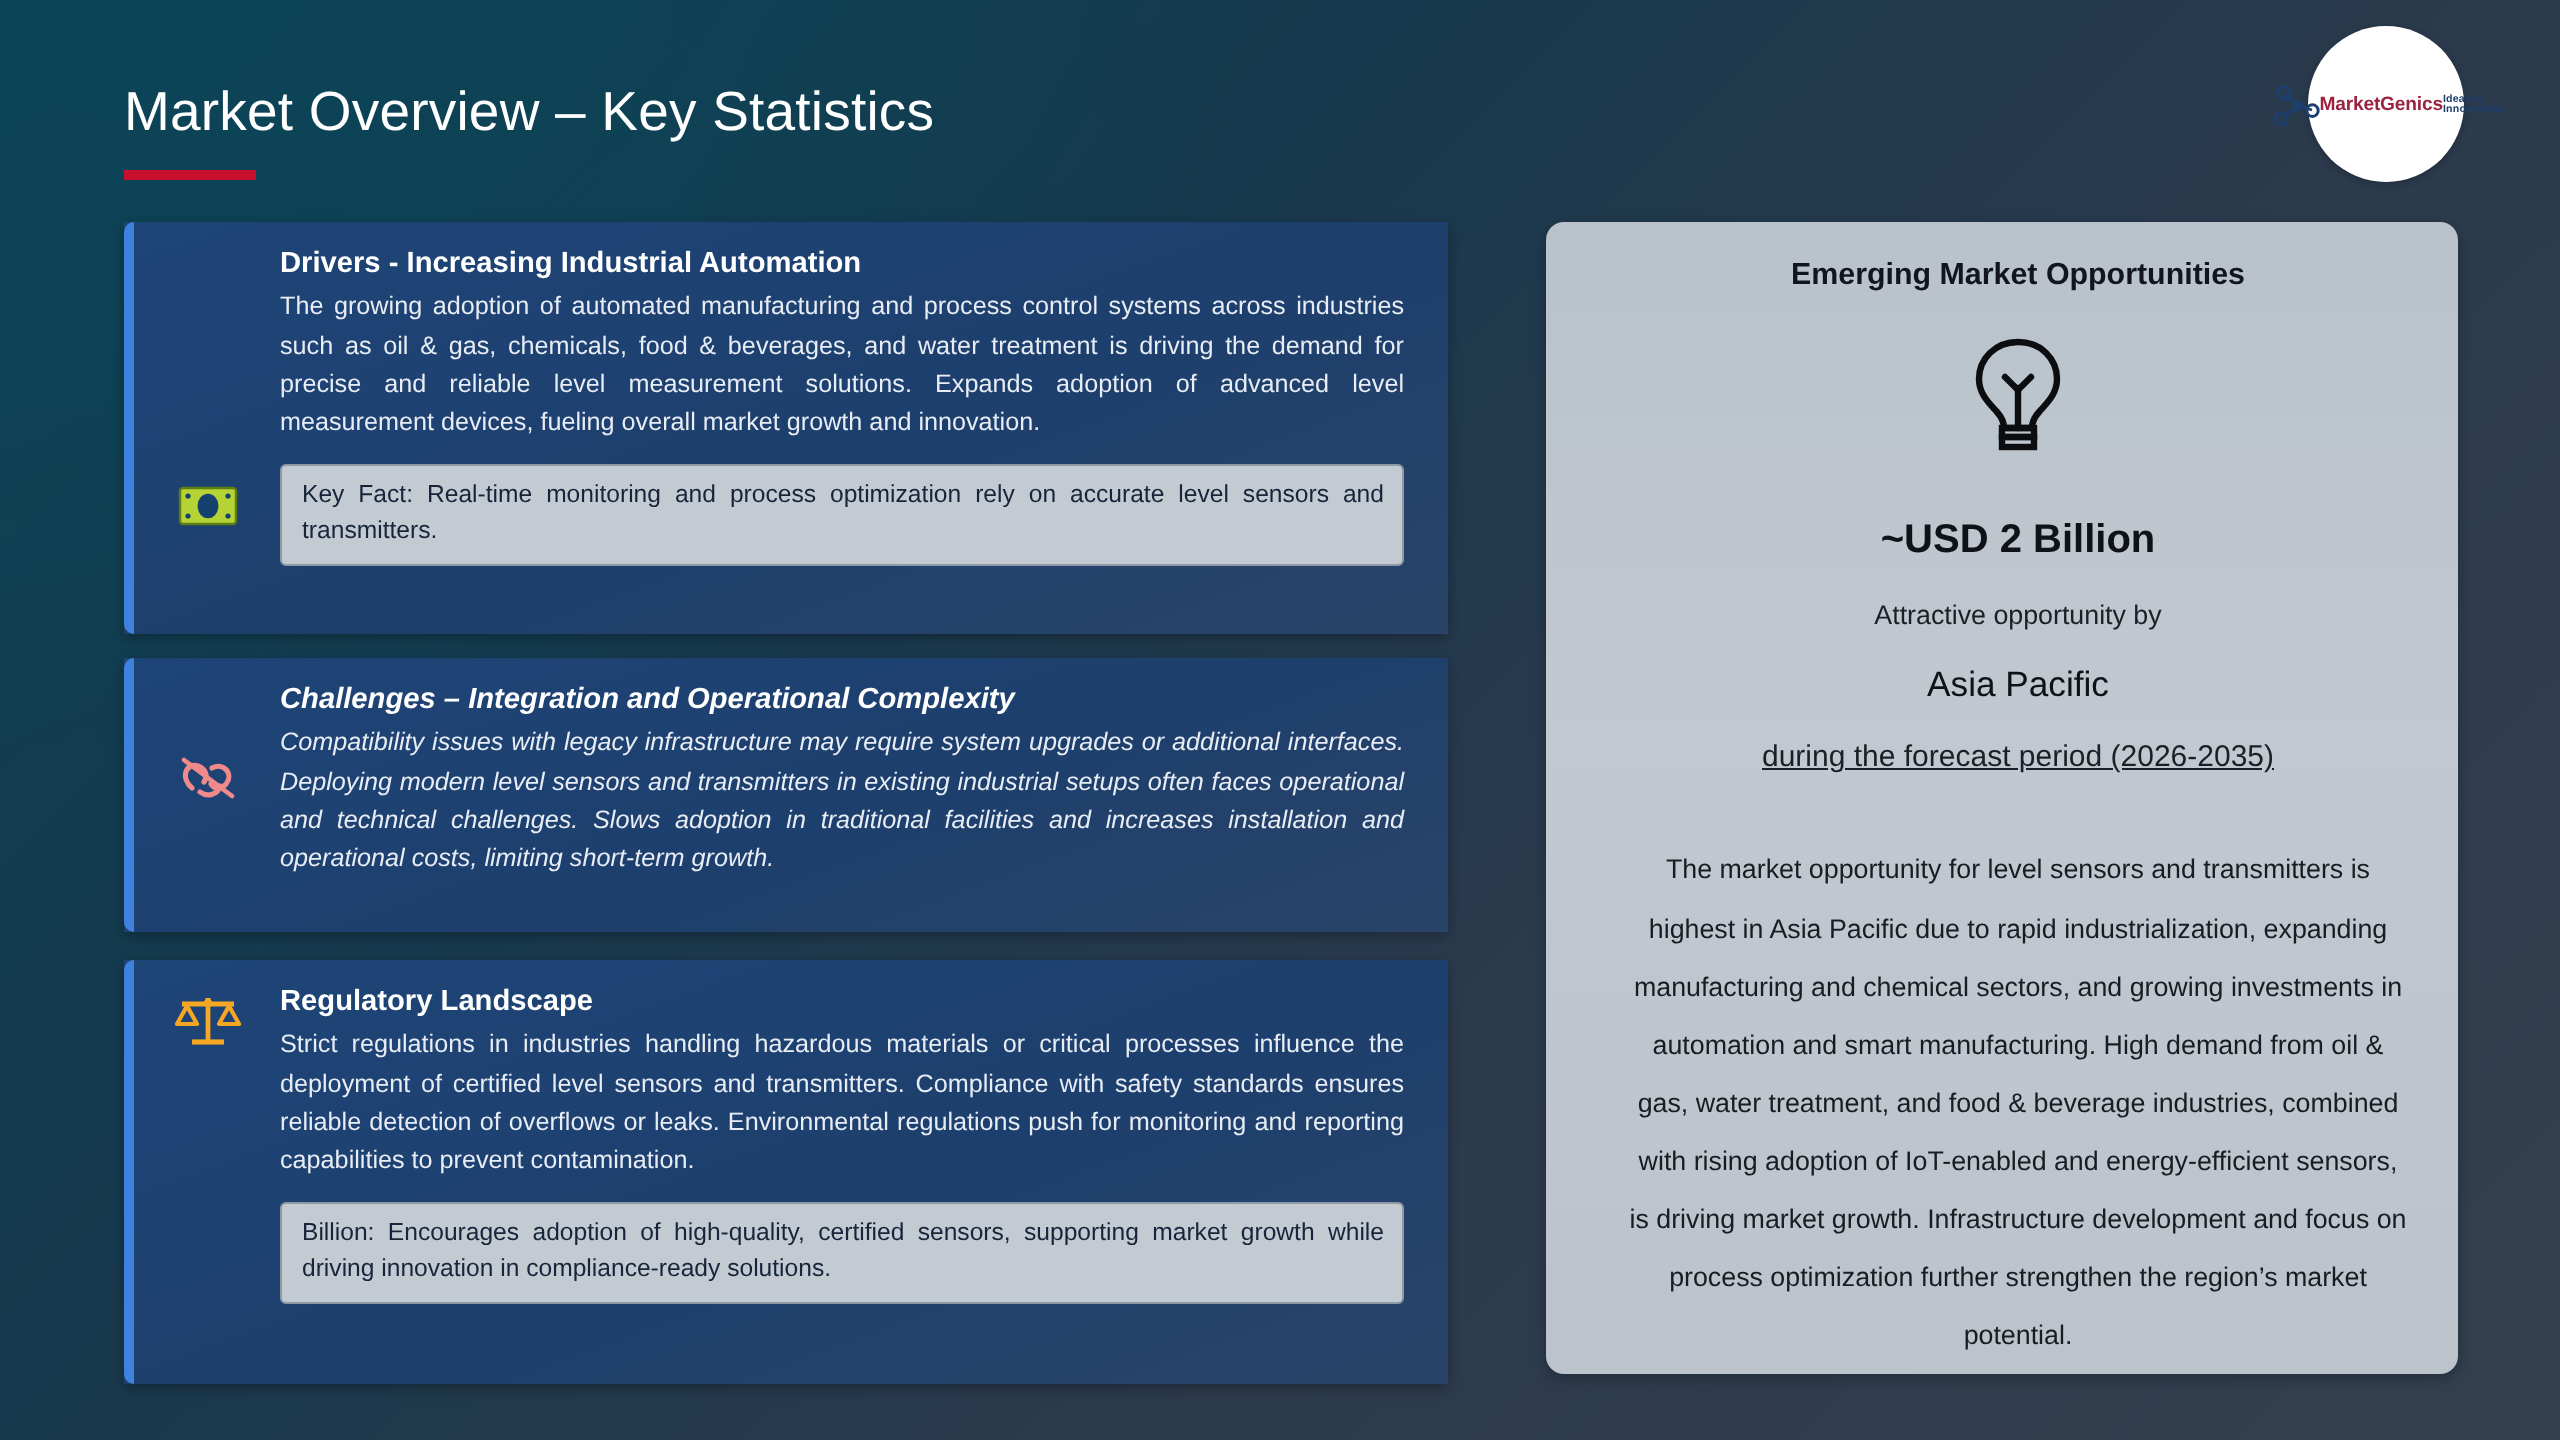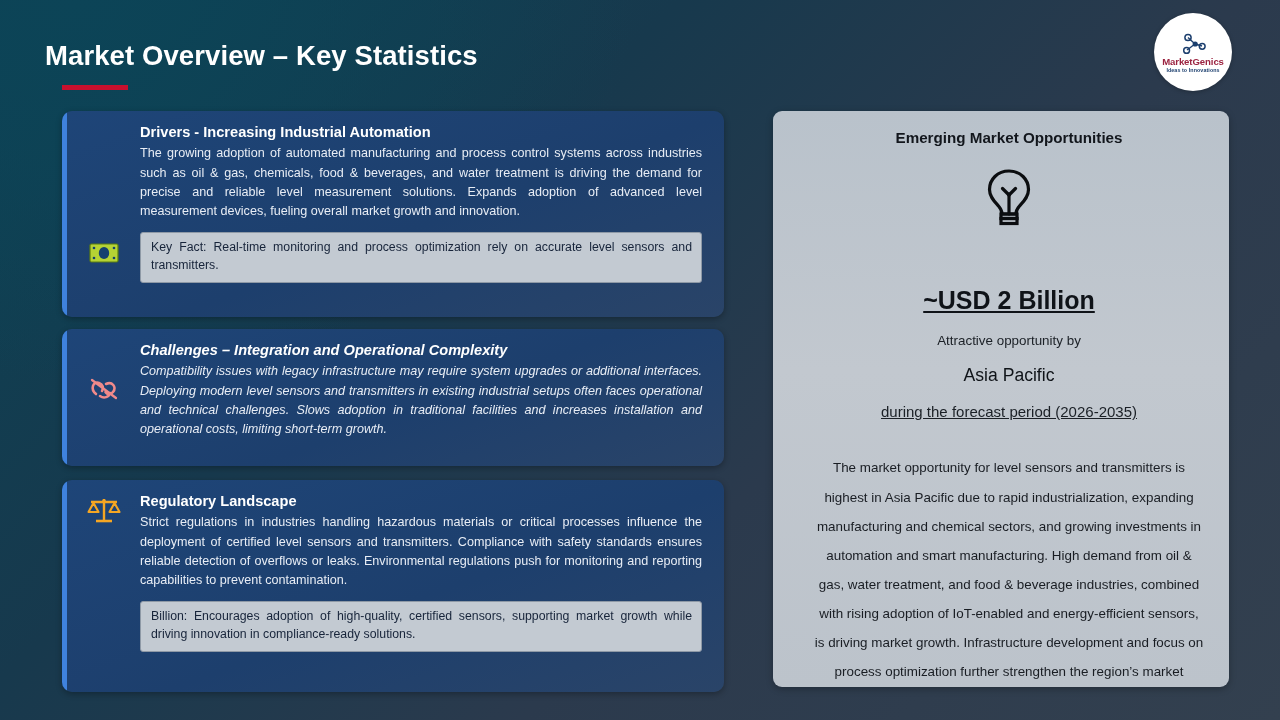--- a/index.html
+++ b/index.html
@@ -19,24 +19,24 @@
     height: 720px;
     background:
       radial-gradient(ellipse 900px 620px at 6% 0%, #0c4457 0%, rgba(12,68,87,0) 62%),
       linear-gradient(135deg, #0c4254 0%, #17394d 34%, #2b3a4d 62%, #33404f 100%);
     overflow: hidden;
   }
 
   
   .page-title {
     position: absolute;
-    left: 45px;
+    left: 62px;
     top: 40px;
     font-size: 27.5px;
-    font-weight: bold;
+    font-weight: normal;
     color: #ffffff;
     letter-spacing: 0.1px;
     white-space: nowrap;
   }
   .title-rule {
     position: absolute;
     left: 62px;
     top: 85px;
     width: 66px;
     height: 5px;
@@ -46,21 +46,21 @@
   
   .logo {
     position: absolute;
     left: 1154px;
     top: 13px;
     width: 78px;
     height: 78px;
     border-radius: 50%;
     background: #ffffff;
     display: flex;
-    flex-direction: column;
+    flex-direction: row;
     align-items: center;
     justify-content: center;
     box-shadow: 0 1px 4px rgba(0,0,0,.25);
   }
   .logo-mark { display:block; margin-top: 2px; }
   .logo-name {
     font-size: 9.6px;
     font-weight: bold;
     color: #9b2340;
     letter-spacing: -0.1px;
@@ -79,21 +79,21 @@
   
   .cards {
     position: absolute;
     left: 62px;
     top: 111px;
     width: 662px;
   }
   .card {
     position: relative;
     background: linear-gradient(160deg, #1e4578 0%, #1d3f6d 55%, #2a4468 100%);
-    border-radius: 10px;
+    border-radius: 0;
     box-shadow: 0 2px 6px rgba(0,0,0,.30);
     padding: 12px 22px 14px 78px;
     box-sizing: border-box;
     overflow: hidden;
   }
   .card::before {
     content: "";
     position: absolute;
     left: 0; top: 0; bottom: 0;
     width: 5px;
@@ -162,26 +162,25 @@
     font-weight: bold;
     color: #12161c;
     margin-top: 8px;
     line-height: 1.2;
   }
   .panel-icon {
     margin-top: 20px;
     line-height: 0;
   }
   .panel-stat {
-    font-size: 25px;
+    font-size: 20px;
     font-weight: bold;
     color: #0f1318;
-    margin-top: 56px;
-    line-height: 1.2;
-    text-decoration: underline;
+    margin-top: 29px;
+    line-height: 1.2;
   }
   .panel-sub {
     font-size: 13.4px;
     color: #1b2026;
     margin-top: 18px;
     line-height: 1.2;
     text-align: center;
   }
   .panel-region {
     font-size: 17.6px;

